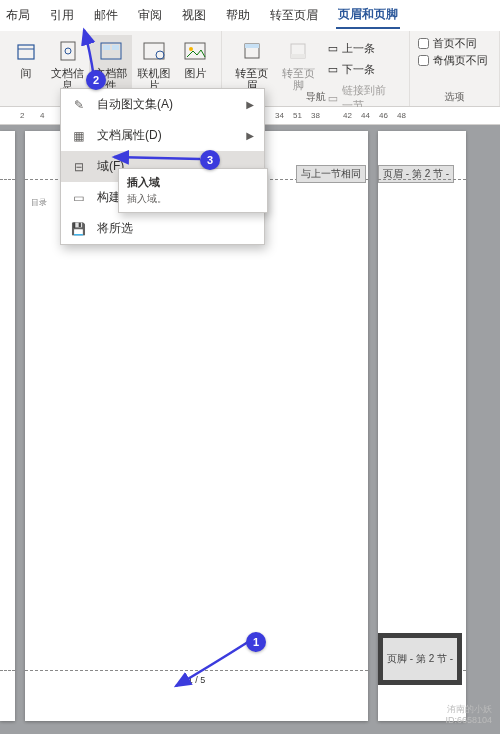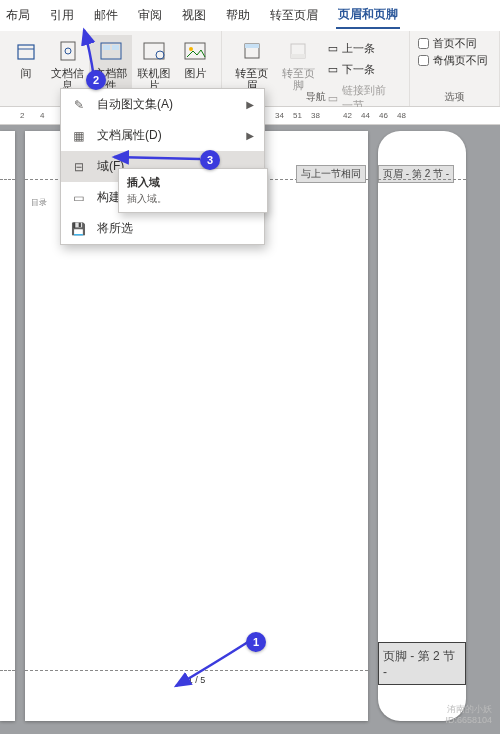--- a/index.html
+++ b/index.html
@@ -22,25 +22,25 @@
   .group-label { position: absolute; bottom: 2px; font-size: 10px; color: #605e5c; }
   .ribbon-group.opts { flex-direction: column; position: relative; padding-bottom: 14px; width: 100px; }
   
   .ruler { height: 18px; background: #fff; border-bottom: 1px solid #d2d0ce; position: relative; font-size: 8px; color: #605e5c; display:flex; align-items:center; }
   .ruler-mark { position: absolute; top: 4px; }
   
   .doc-area { background: #9ea0a3; height: 620px; position: relative; display: flex; gap: 10px; padding: 6px 0 0 0; }
   .page { background: #fff; box-shadow: 0 1px 3px rgba(0,0,0,0.3); position: relative; }
   .page.left { width: 15px; height: 590px; }
   .page.main { width: 343px; height: 590px; }
-  .page.right { width: 88px; height: 590px; border-radius: 22px; }
+  .page.right { width: 88px; height: 590px; }
   
   .hdr-tag { position: absolute; right: 0; top: 34px; background: #e1e1e1; border: 1px solid #a0a0a0; font-size: 10px; padding: 1px 4px; color: #444; }
   .hdr-tag.left-align { left: 0; right: auto; }
-  .ftr-tag { position: absolute; right: 0; bottom: 36px; background: #e1e1e1; border: 1px solid #404040; font-size: 12px; padding: 5px 4px; color: #444; }
+  .ftr-tag { position: absolute; right: 0; bottom: 36px; background: #e1e1e1; border: 5px solid #404040; font-size: 10px; padding: 14px 4px; color: #444; }
   .same-prev { position: absolute; top: 34px; right: 2px; background: #e1e1e1; border: 1px solid #a0a0a0; font-size: 10px; padding: 1px 4px; color: #444; }
   .hdr-dash { position: absolute; top: 48px; left: 0; right: 0; border-top: 1px dashed #888; }
   .ftr-dash { position: absolute; bottom: 50px; left: 0; right: 0; border-top: 1px dashed #888; }
   .mini-text { position: absolute; top: 66px; left: 6px; font-size: 8px; color: #888; }
   .footer-pg { position: absolute; bottom: 36px; left: 50%; transform: translateX(-50%); font-size: 9px; color: #333; }
   
   .dropdown { position: absolute; top: 88px; left: 60px; width: 205px; background: #fff; border: 1px solid #c8c6c4; box-shadow: 2px 4px 10px rgba(0,0,0,0.25); z-index: 50; }
   .dd-item { display: flex; align-items: center; padding: 7px 10px; font-size: 12px; color: #323130; cursor: pointer; gap: 10px; }
   .dd-item:hover, .dd-item.highlight { background: #e1dfdd; }
   .dd-item .dd-icn { width: 16px; height: 16px; display: flex; align-items: center; justify-content: center; color: #605e5c; }

